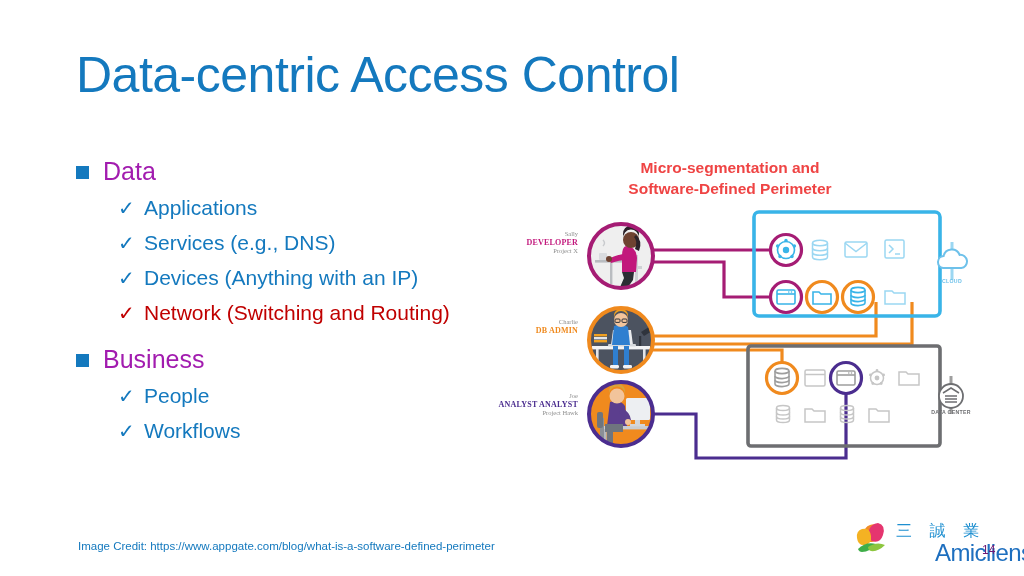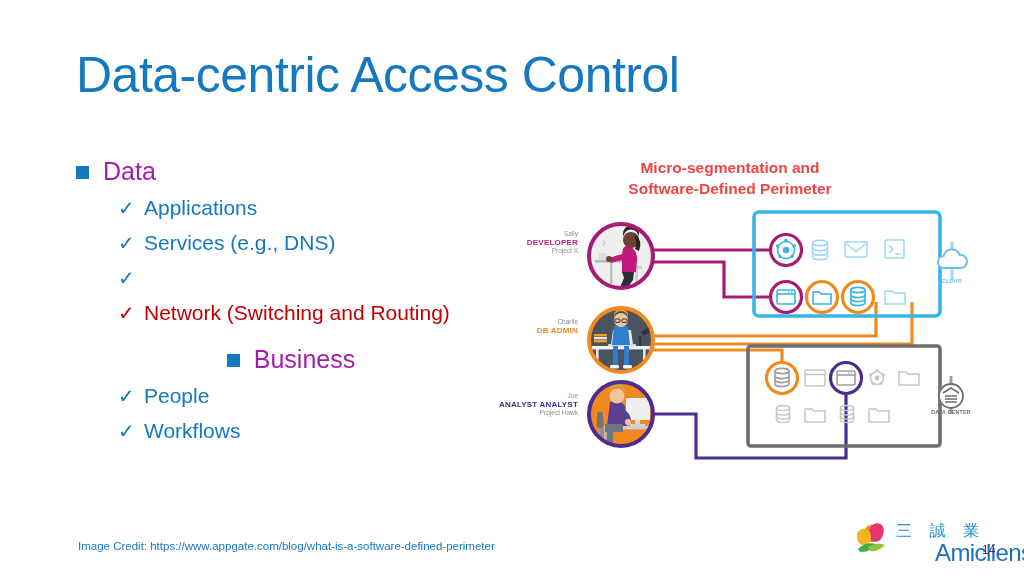--- a/index.html
+++ b/index.html
@@ -103,20 +103,21 @@
     position: absolute;
     left: 0;
     top: 0;
   }
 
   
   .plabel {
     position: absolute;
     text-align: right;
     line-height: 1.18;
+    font-family: Liberation Serif, serif;
   }
   .plabel .nm   { font-size: 6.5px; color: #8D8D8D; }
   .plabel .role { font-size: 8px; font-weight: bold; letter-spacing: 0.2px; }
   .plabel .proj { font-size: 6.5px; color: #8D8D8D; }
   .role-dev { color: #C2187C; }
   .role-dba { color: #F08A1E; }
   .role-sys { color: #4B2D8F; }
 
   .zonelabel {
     position: absolute;
@@ -192,28 +193,29 @@
       <span class="txt c-blue">Applications</span>
     </div>
 
     <div class="lvl2">
       <span class="chk c-blue">✓</span>
       <span class="txt c-blue">Services (e.g., DNS)</span>
     </div>
 
     <div class="lvl2">
       <span class="chk c-blue">✓</span>
+      <span class="txt c-blue">Devices (Anything with an IP)</span>
     </div>
 
     <div class="lvl2">
       <span class="chk c-red">✓</span>
       <span class="txt c-red">Network (Switching and Routing)</span>
     </div>
 
-    <div class="lvl1" style="margin-top:14px;justify-content:center;">
+    <div class="lvl1" style="margin-top:14px;">
       <span class="sq"></span>
       <span class="txt c-blue">Business</span>
     </div>
 
     <div class="lvl2">
       <span class="chk c-blue">✓</span>
       <span class="txt c-blue">People</span>
     </div>
 
     <div class="lvl2">

